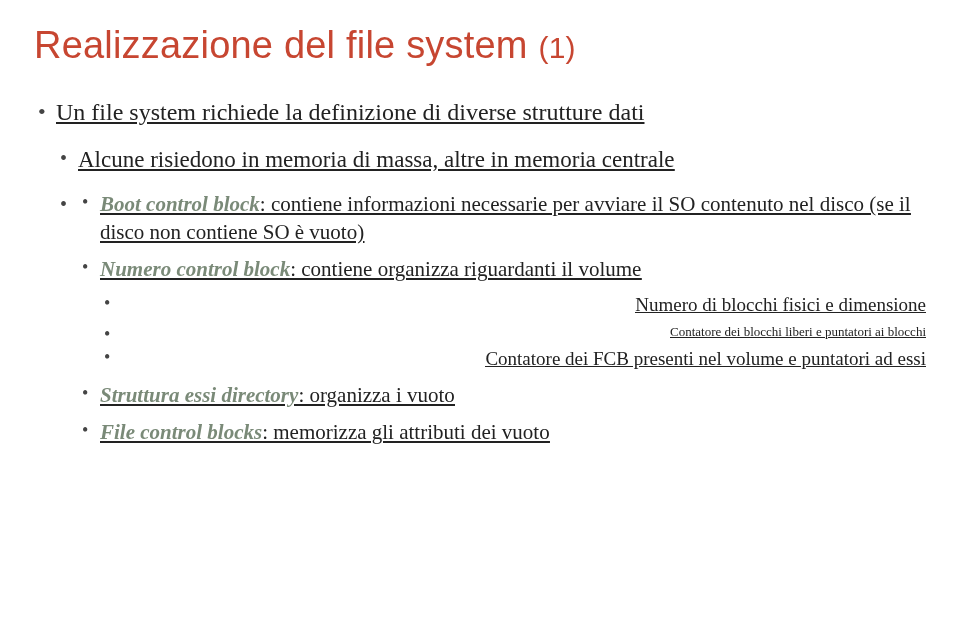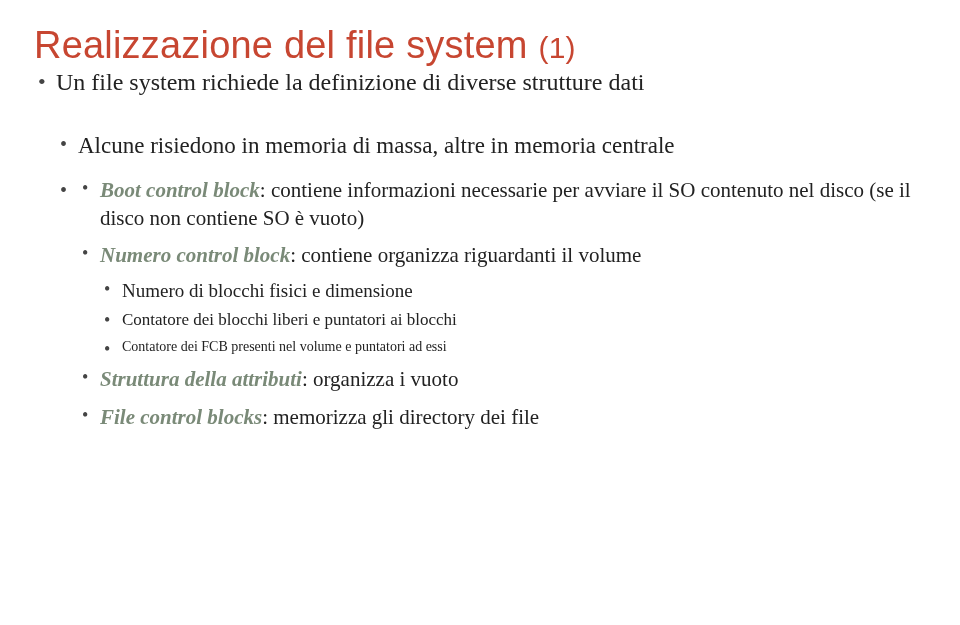--- a/index.html
+++ b/index.html
@@ -10,45 +10,46 @@
     font-family: Georgia, "Times New Roman", serif;
     color: #222;
     padding: 24px 34px;
     overflow: hidden;
   }
   .title {
     font-family: "Trebuchet MS", Arial, sans-serif;
     font-size: 38px;
     color: #c74631;
     font-weight: 400;
+    margin-bottom: 30px;
     letter-spacing: 0.2px;
   }
   .title .suffix {
     font-size: 30px;
     color: #c74631;
   }
-  ul { list-style: none; }
+  ul { list-style: none; text-decoration: underline; }
   .lvl1 > li {
     font-size: 24px;
     line-height: 1.32;
     margin-bottom: 18px;
     padding-left: 22px;
     position: relative;
     color: #222;
   }
   .lvl1 > li::before {
     content: "•";
     position: absolute;
     left: 4px;
     top: 0;
     color: #444;
     font-size: 22px;
   }
   .lvl2 {
-    margin-top: 32px;
+    margin-top: 16px;
   }
   .lvl2 > li {
     font-size: 23px;
     line-height: 1.32;
     margin-bottom: 16px;
     padding-left: 22px;
     position: relative;
     color: #222;
   }
   .lvl2 > li::before {
@@ -101,35 +102,35 @@
       <li>
         <span>Alcune risiedono in memoria di massa, altre in memoria centrale</span>
       </li>
       <li>
         <ul class="lvl3">
           <li>
             <span class="strong-term">Boot control block</span><span>: contiene informazioni necessarie per avviare il SO contenuto nel disco (se il disco non contiene SO è vuoto)</span>
           </li>
           <li>
             <span class="strong-term">Numero control block</span><span>: contiene organizza riguardanti il volume</span>
-            <ul class="lvl3" style="margin-top:8px;">
+            <ul class="lvl3" style="margin-top:8px;text-align:right;">
               <li style="font-size:19px;margin-bottom:6px;">
                 <span>Numero di blocchi fisici e dimensione</span>
               </li>
-              <li style="font-size:17px;margin-bottom:6px;">
+              <li style="font-size:13px;margin-bottom:6px;">
                 <span>Contatore dei blocchi liberi e puntatori ai blocchi</span>
               </li>
-              <li style="font-size:14px;margin-bottom:6px;">
+              <li style="font-size:19px;margin-bottom:6px;">
                 <span>Contatore dei FCB presenti nel volume e puntatori ad essi</span>
               </li>
             </ul>
           </li>
           <li>
-            <span class="strong-term">Struttura della attributi</span><span>: organizza i vuoto</span>
+            <span class="strong-term">Struttura essi directory</span><span>: organizza i vuoto</span>
           </li>
           <li>
-            <span class="strong-term">File control blocks</span><span>: memorizza gli directory dei file</span>
+            <span class="strong-term">File control blocks</span><span>: memorizza gli attributi dei vuoto</span>
           </li>
         </ul>
       </li>
     </ul>
   </li>
 </ul>
 
 </body></html>

